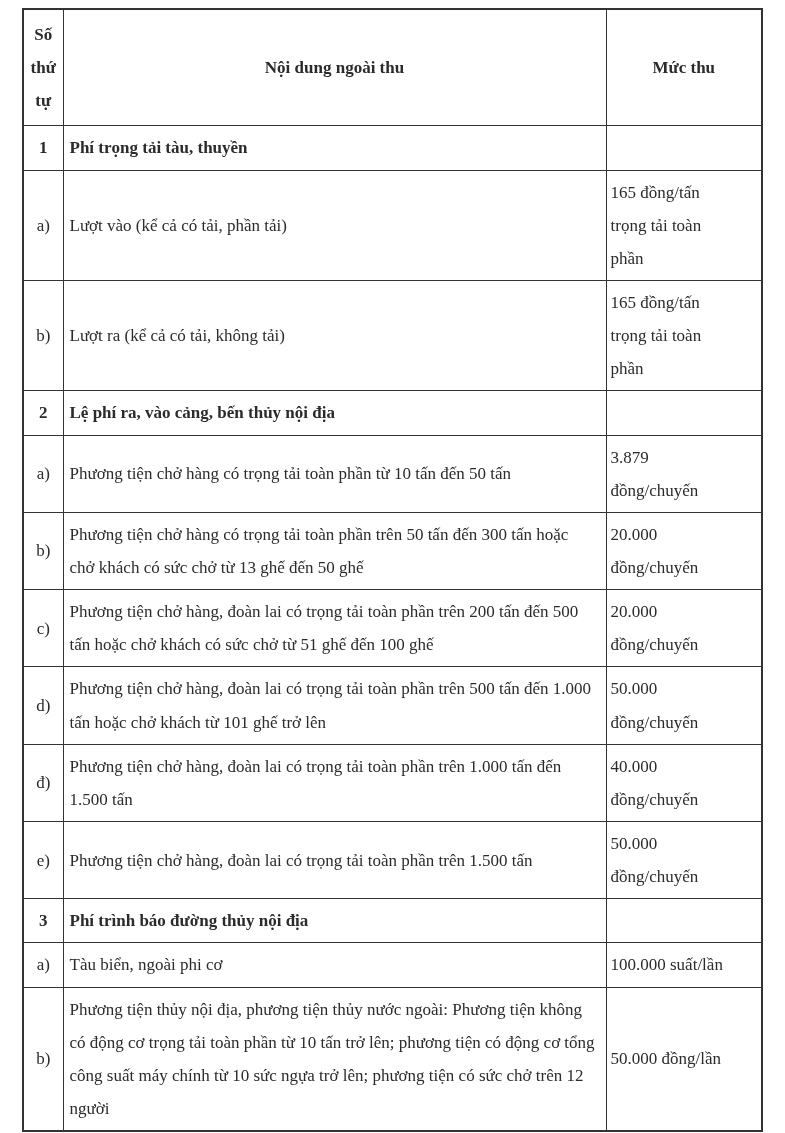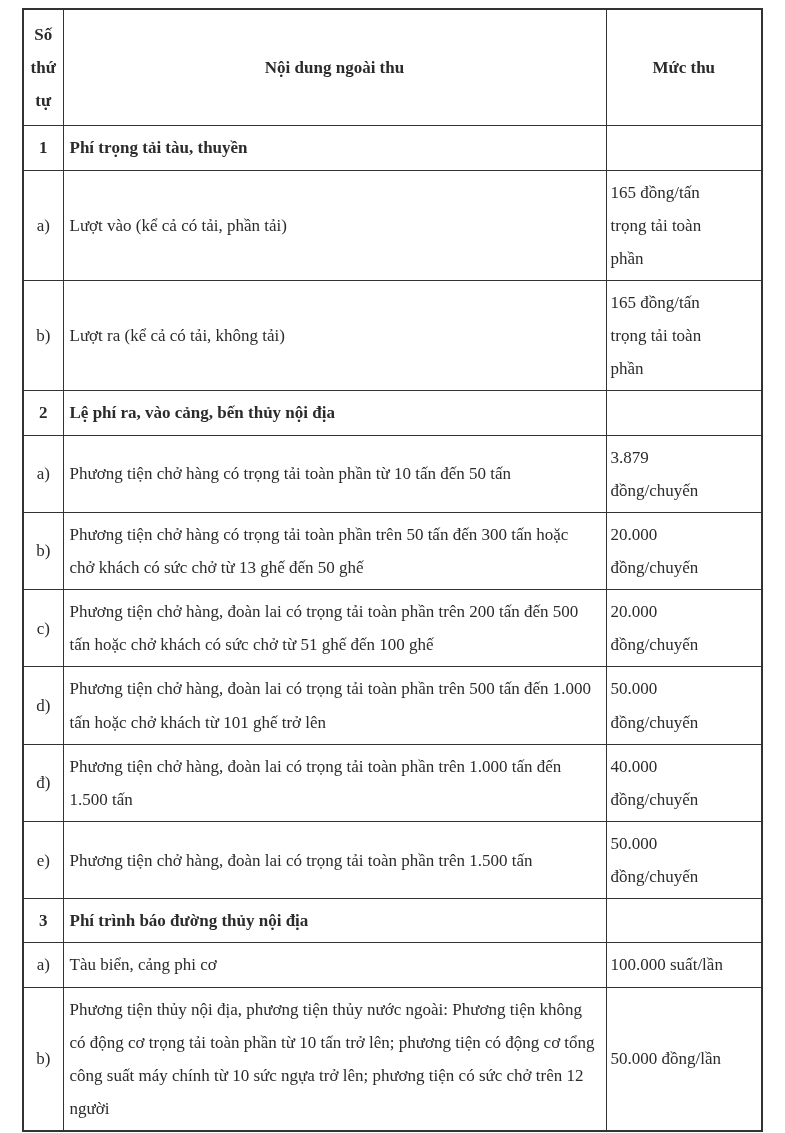--- a/index.html
+++ b/index.html
@@ -136,21 +136,21 @@
         <td class="cell-fee">50.000
 đồng/chuyến</td>
       </tr>
       <tr class="section-row">
         <td class="cell-stt">3</td>
         <td class="cell-content">Phí trình báo đường thủy nội địa</td>
         <td class="cell-fee"></td>
       </tr>
       <tr>
         <td class="cell-stt">a)</td>
-        <td class="cell-content">Tàu biển, cảng phi cơ</td>
+        <td class="cell-content">Tàu biển, ngoài phi cơ</td>
         <td class="cell-fee">100.000 suất/lần</td>
       </tr>
       <tr>
         <td class="cell-stt">b)</td>
         <td class="cell-content">Phương tiện thủy nội địa, phương tiện thủy nước ngoài: Phương tiện không có động cơ trọng tải toàn phần từ 10 tấn trở lên; phương tiện có động cơ tổng công suất máy chính từ 10 sức ngựa trở lên; phương tiện có sức chở trên 12 người</td>
         <td class="cell-fee">50.000 đồng/lần</td>
       </tr>
     </tbody>
   </table>
 </div>

